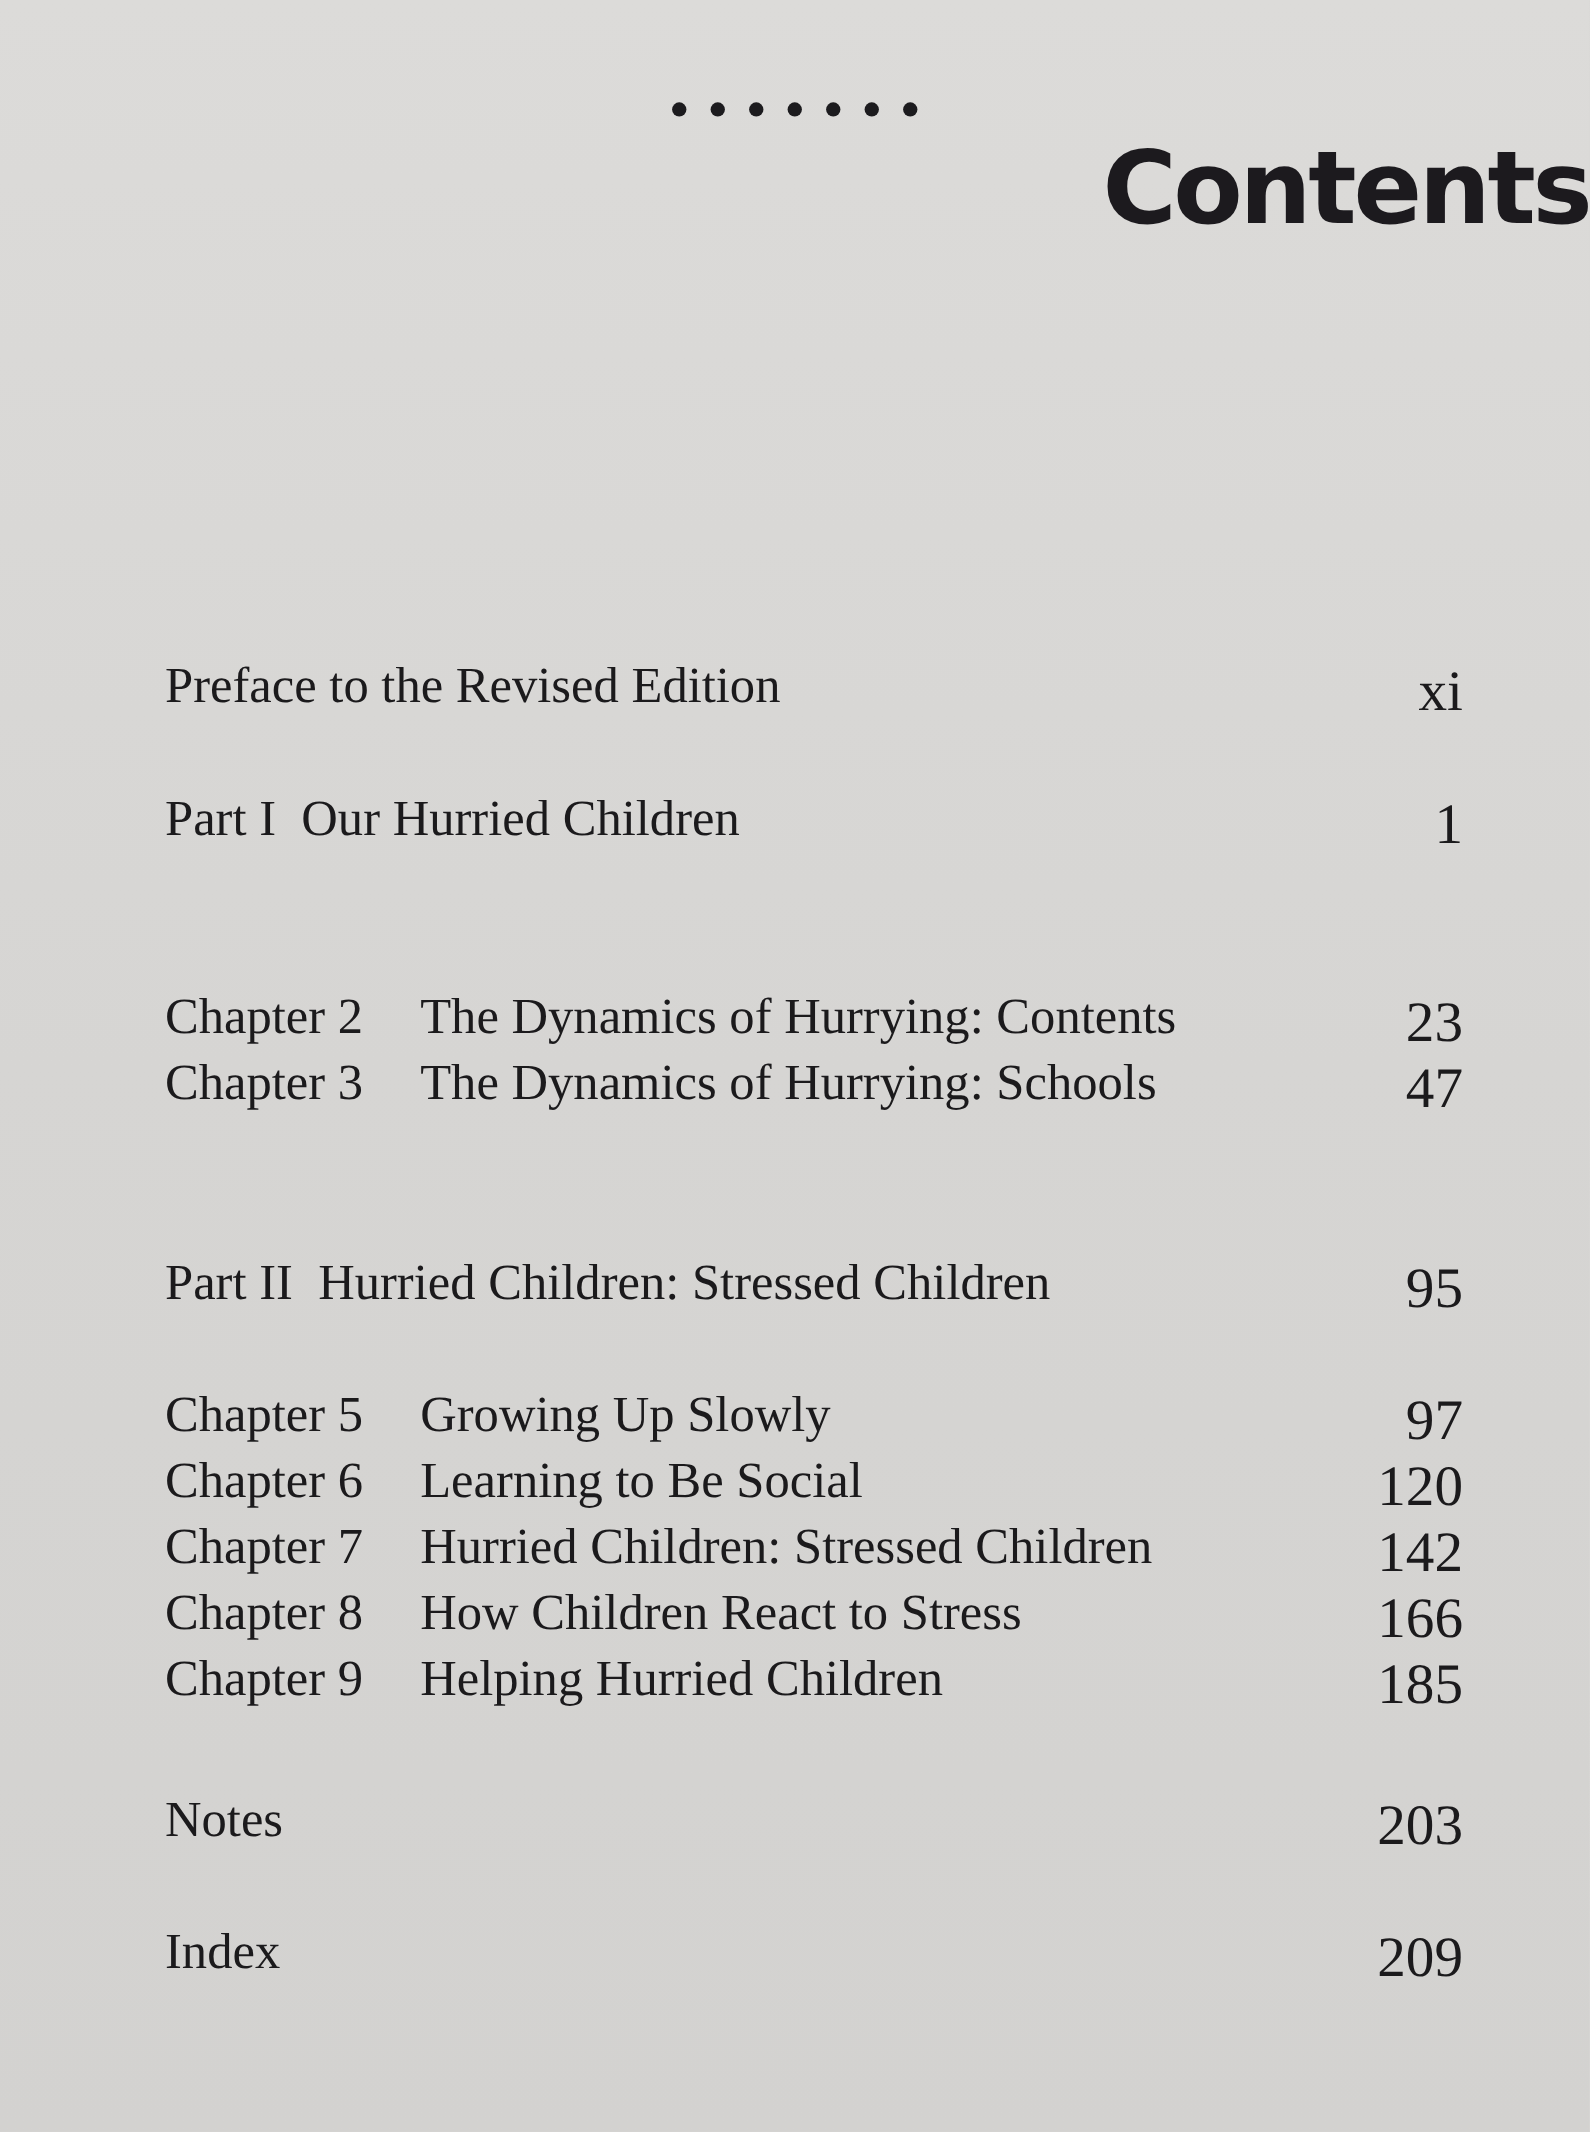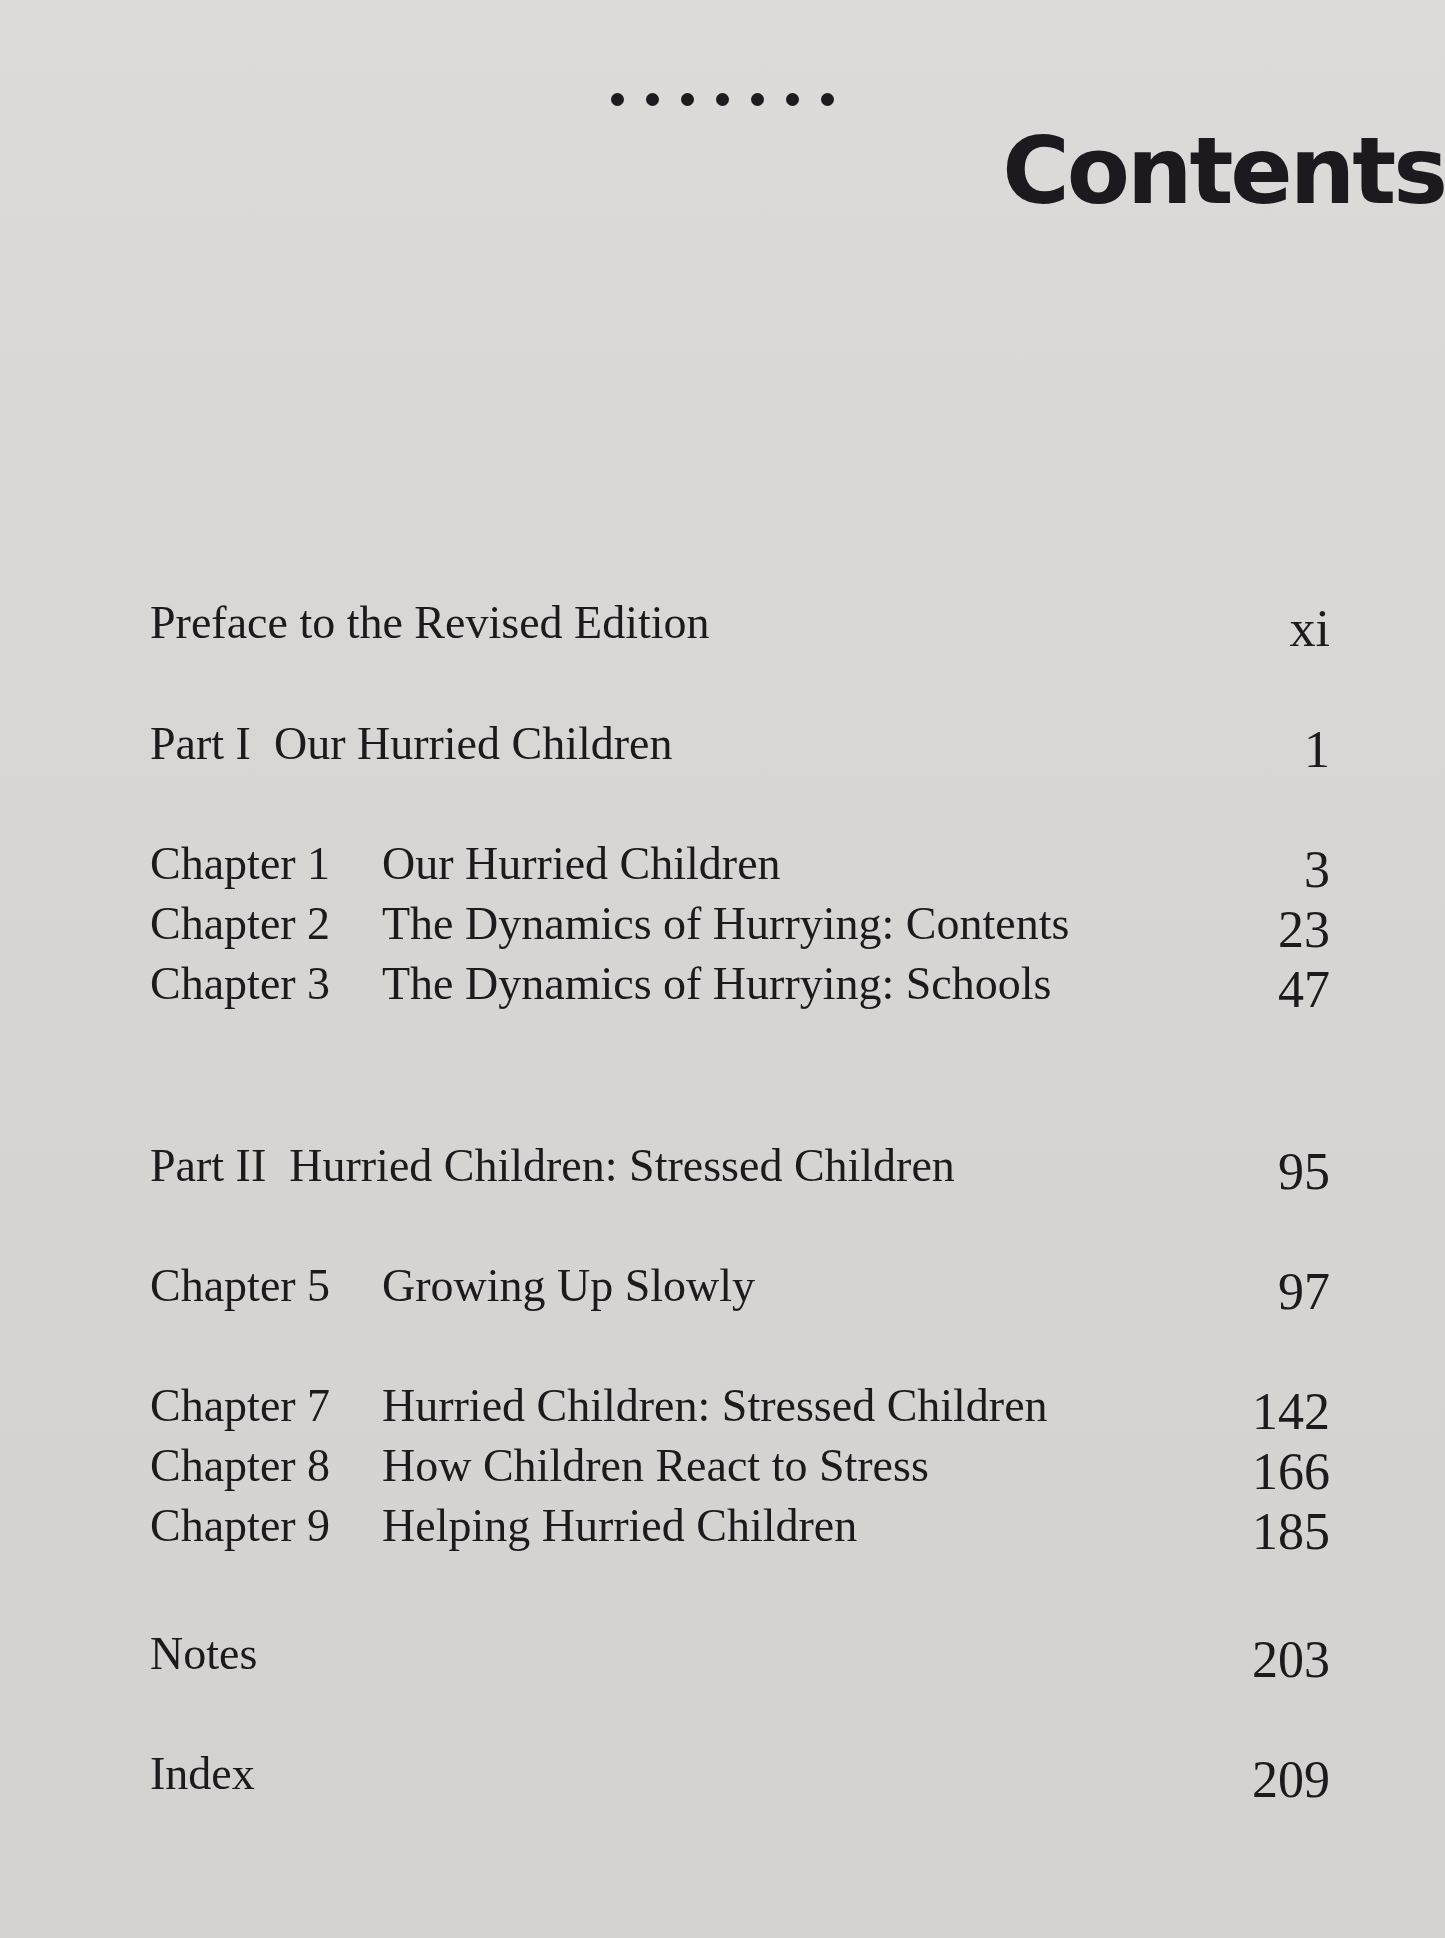--- a/index.html
+++ b/index.html
@@ -27,41 +27,41 @@
   <div class="entry" style="top:595px">
     <span class="label">Preface to the Revised Edition</span>
     <span class="page-num">xi</span>
   </div>
 
   <div class="entry" style="top:716px">
     <span class="label">Part I</span>&nbsp;&nbsp;<span class="label">Our Hurried Children</span>
     <span class="page-num">1</span>
   </div>
 
-  <div class="entry" style="top:836px">
-    <span class="lab-pre">Chapter 1</span><span class="label">Our Hurried Children</span>
-    <span class="page-num">3</span>
-  </div>
   <div class="entry" style="top:896px">
     <span class="lab-pre">Chapter 2</span><span class="label">The Dynamics of Hurrying: Contents</span>
     <span class="page-num">23</span>
   </div>
   <div class="entry" style="top:956px">
     <span class="lab-pre">Chapter 3</span><span class="label">The Dynamics of Hurrying: Schools</span>
     <span class="page-num">47</span>
   </div>
 
   <div class="entry" style="top:1138px">
     <span class="label">Part II</span>&nbsp;&nbsp;<span class="label">Hurried Children: Stressed Children</span>
     <span class="page-num">95</span>
   </div>
 
   <div class="entry" style="top:1258px">
     <span class="lab-pre">Chapter 5</span><span class="label">Growing Up Slowly</span>
     <span class="page-num">97</span>
+  </div>
+  <div class="entry" style="top:1318px">
+    <span class="lab-pre">Chapter 6</span><span class="label">Learning to Be Social</span>
+    <span class="page-num">120</span>
   </div>
   <div class="entry" style="top:1378px">
     <span class="lab-pre">Chapter 7</span><span class="label">Hurried Children: Stressed Children</span>
     <span class="page-num">142</span>
   </div>
   <div class="entry" style="top:1438px">
     <span class="lab-pre">Chapter 8</span><span class="label">How Children React to Stress</span>
     <span class="page-num">166</span>
   </div>
   <div class="entry" style="top:1498px">

